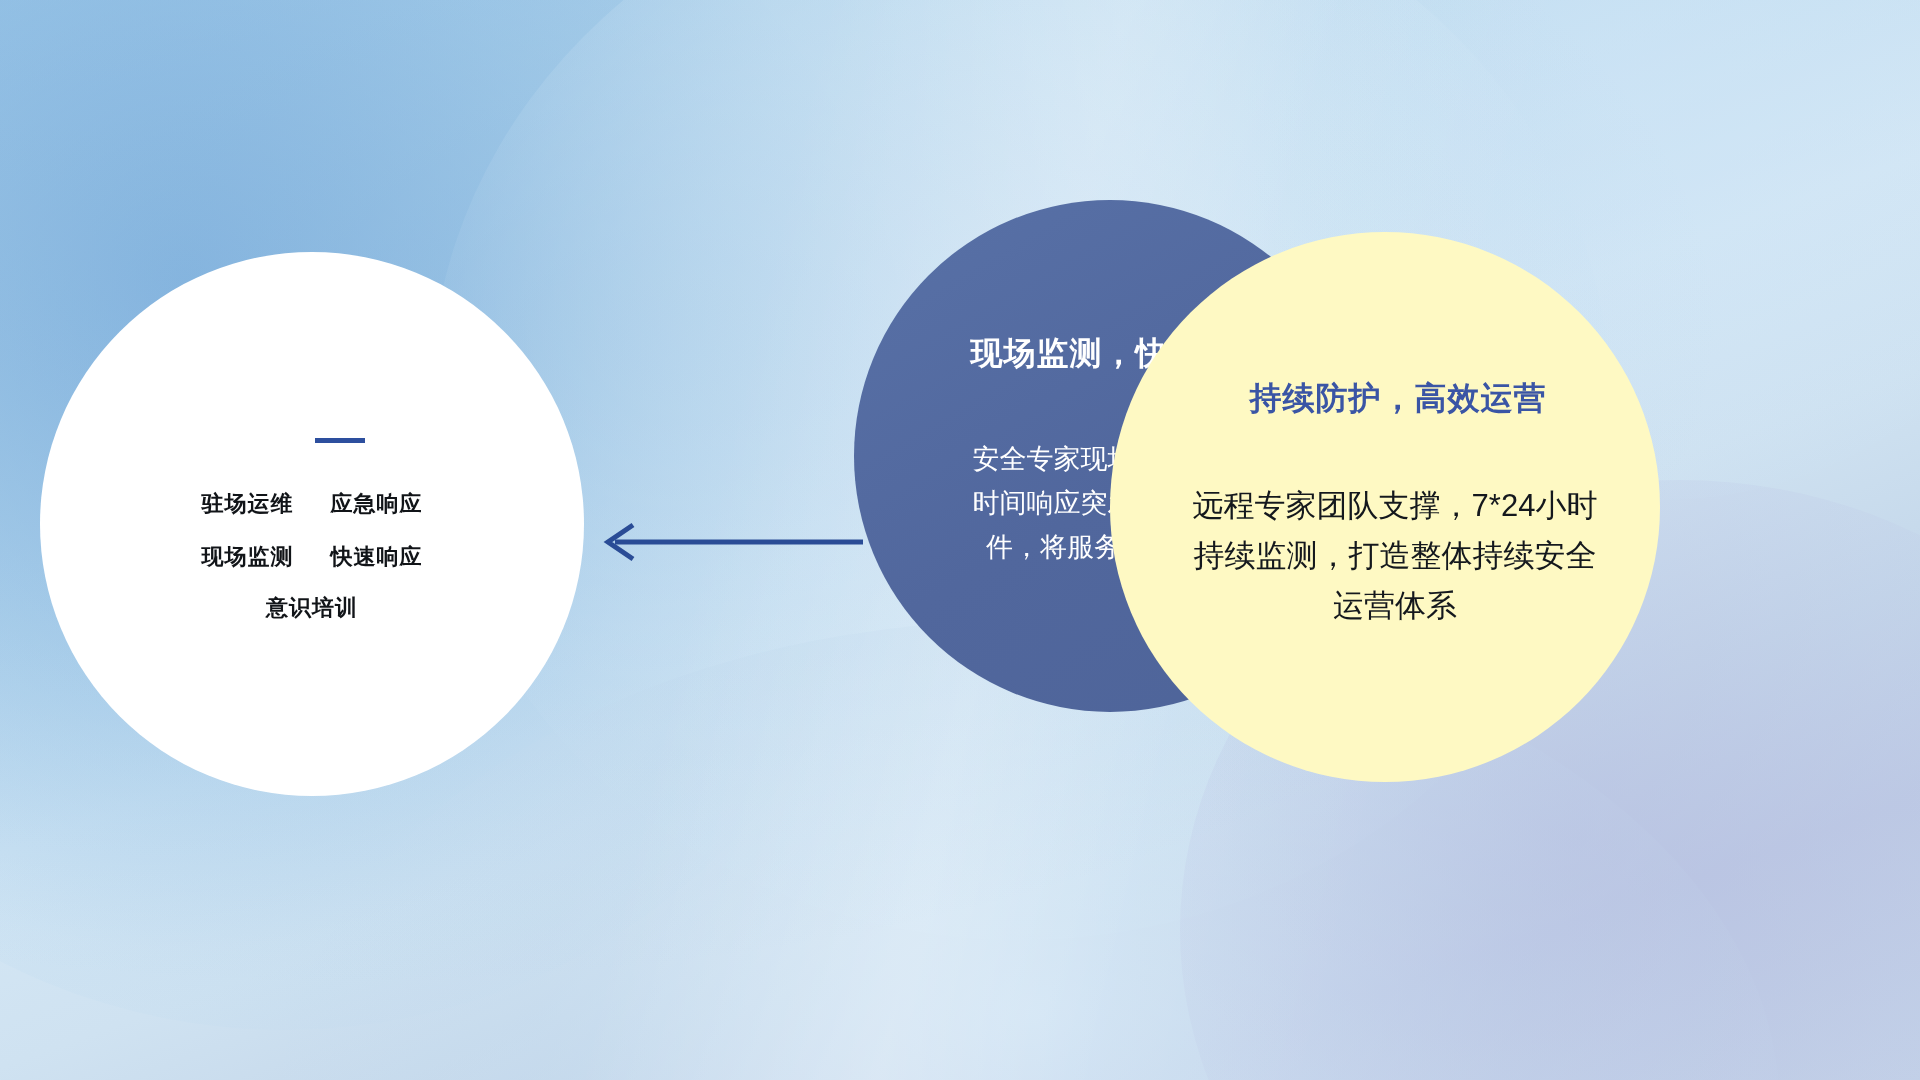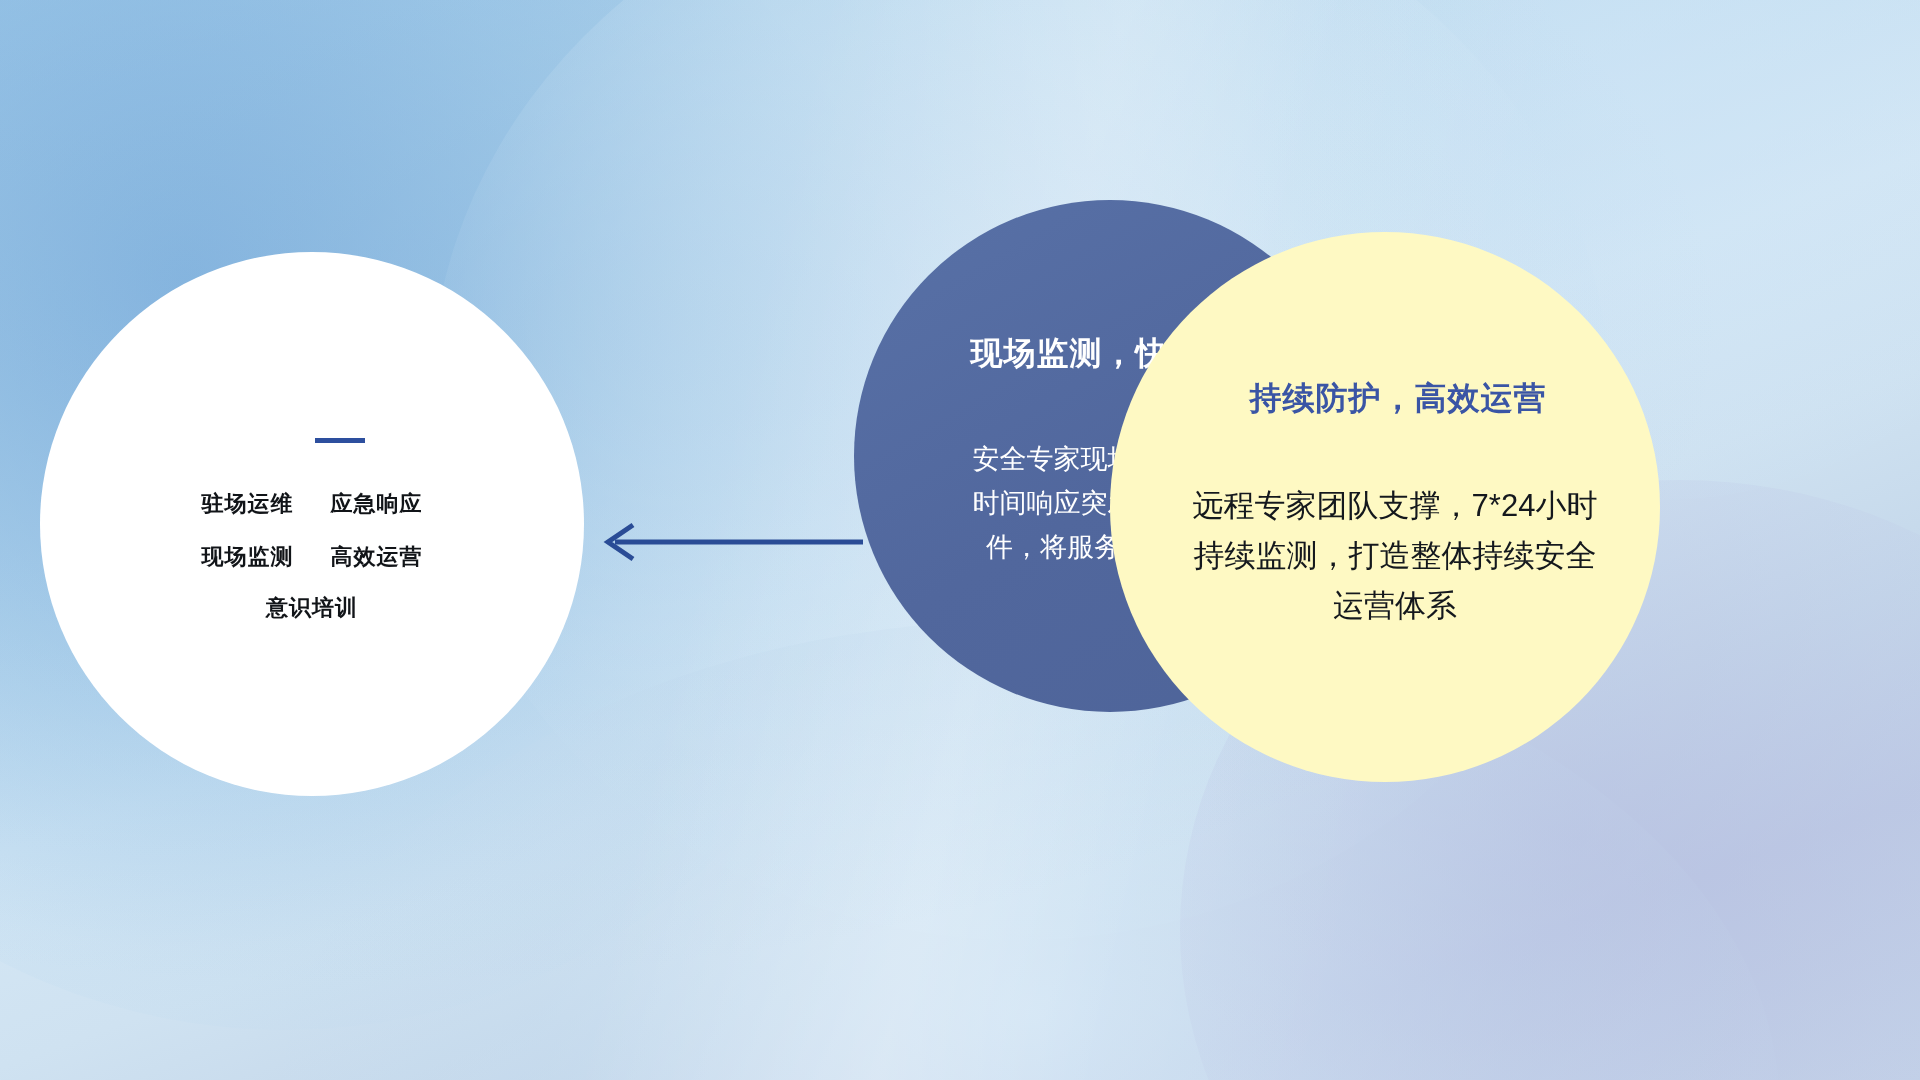--- a/index.html
+++ b/index.html
@@ -288,21 +288,21 @@
   <div class="circle" id="circle-left">
     <div class="left-content">
       <div class="dash"></div>
       <div class="kw-rows">
         <div class="kw-row">
           <span>驻场运维</span>
           <span>应急响应</span>
         </div>
         <div class="kw-row">
           <span>现场监测</span>
-          <span>高效运营</span>
+          <span>快速响应</span>
         </div>
         <div class="kw-row single">
           <span>意识培训</span>
         </div>
       </div>
     </div>
   </div>
 
   <div class="circle" id="circle-mid">
     <div class="mid-content">

